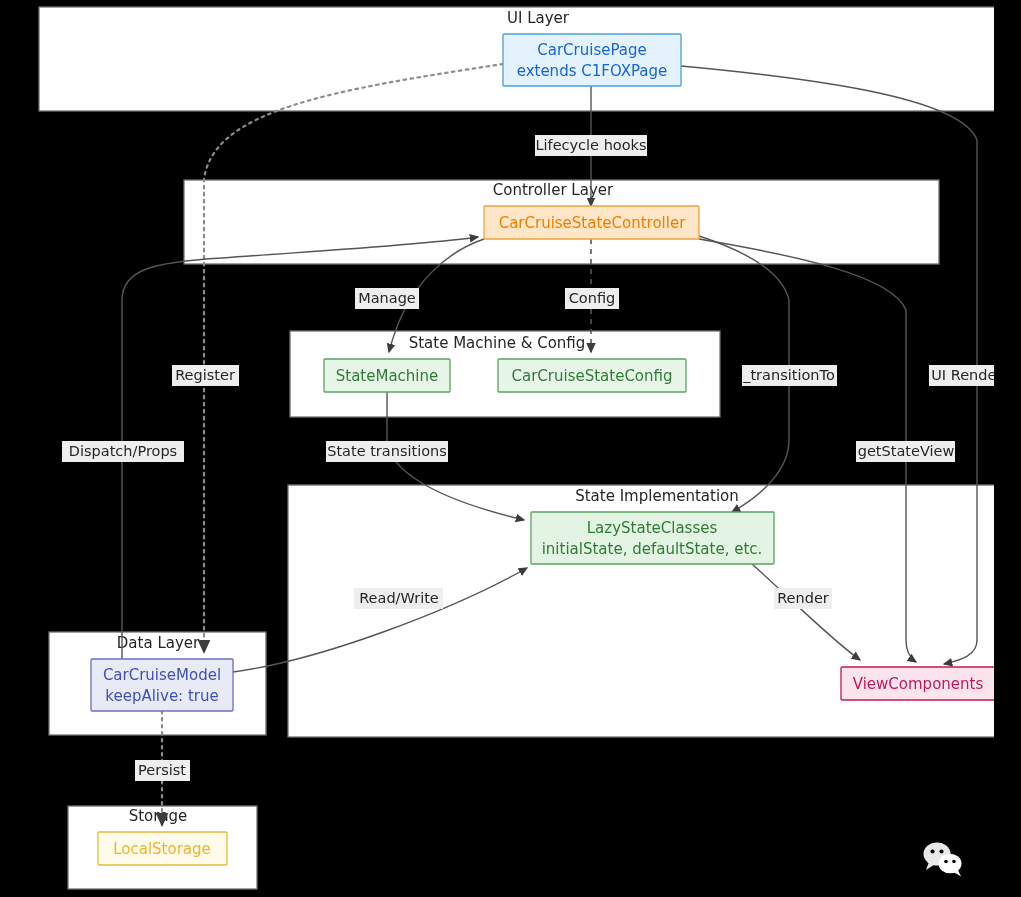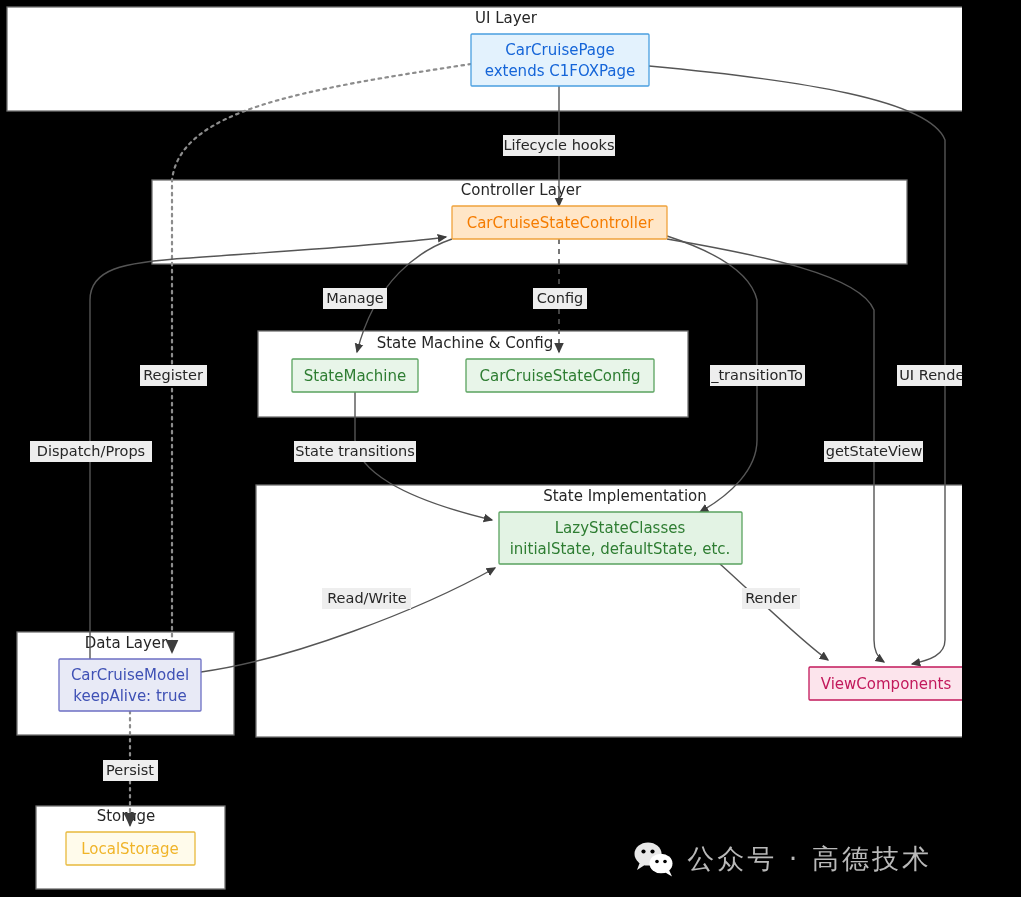--- a/index.html
+++ b/index.html
@@ -7,20 +7,21 @@
     padding: 0;
     background: #000000;
   }
   #stage {
     position: relative;
     width: 962px;
     height: 897px;
     background: #000000;
     overflow: hidden;
     font-family: "DejaVu Sans", "Liberation Sans", sans-serif;
+    margin-left: 32px;
   }
   svg#diagram {
     position: absolute;
     left: 0; top: 0;
     width: 1021px;
     height: 897px;
   }
   .cluster-rect {
     fill: #ffffff;
     stroke: #707070;
@@ -246,16 +247,15 @@
     <svg width="42" height="36" viewBox="0 0 42 36">
       <ellipse cx="15" cy="13" rx="13.5" ry="11.5" fill="#e8e8e8"></ellipse>
       <path d="M 7 21 L 4 29 L 12.5 23.5 Z" fill="#e8e8e8"></path>
       <circle cx="10.5" cy="10.5" r="2.1" fill="#000000"></circle>
       <circle cx="19.5" cy="10.5" r="2.1" fill="#000000"></circle>
       <ellipse cx="28" cy="22.5" rx="11.5" ry="9.8" fill="#ffffff"></ellipse>
       <path d="M 36 29 L 39 35.5 L 31.5 31 Z" fill="#ffffff"></path>
       <circle cx="24" cy="20.5" r="1.8" fill="#000000"></circle>
       <circle cx="32" cy="20.5" r="1.8" fill="#000000"></circle>
     </svg>
-    <span class="wm-text">公众号 · 高德技术</span>
   </div>
 
 </div>
 
 </body></html>

